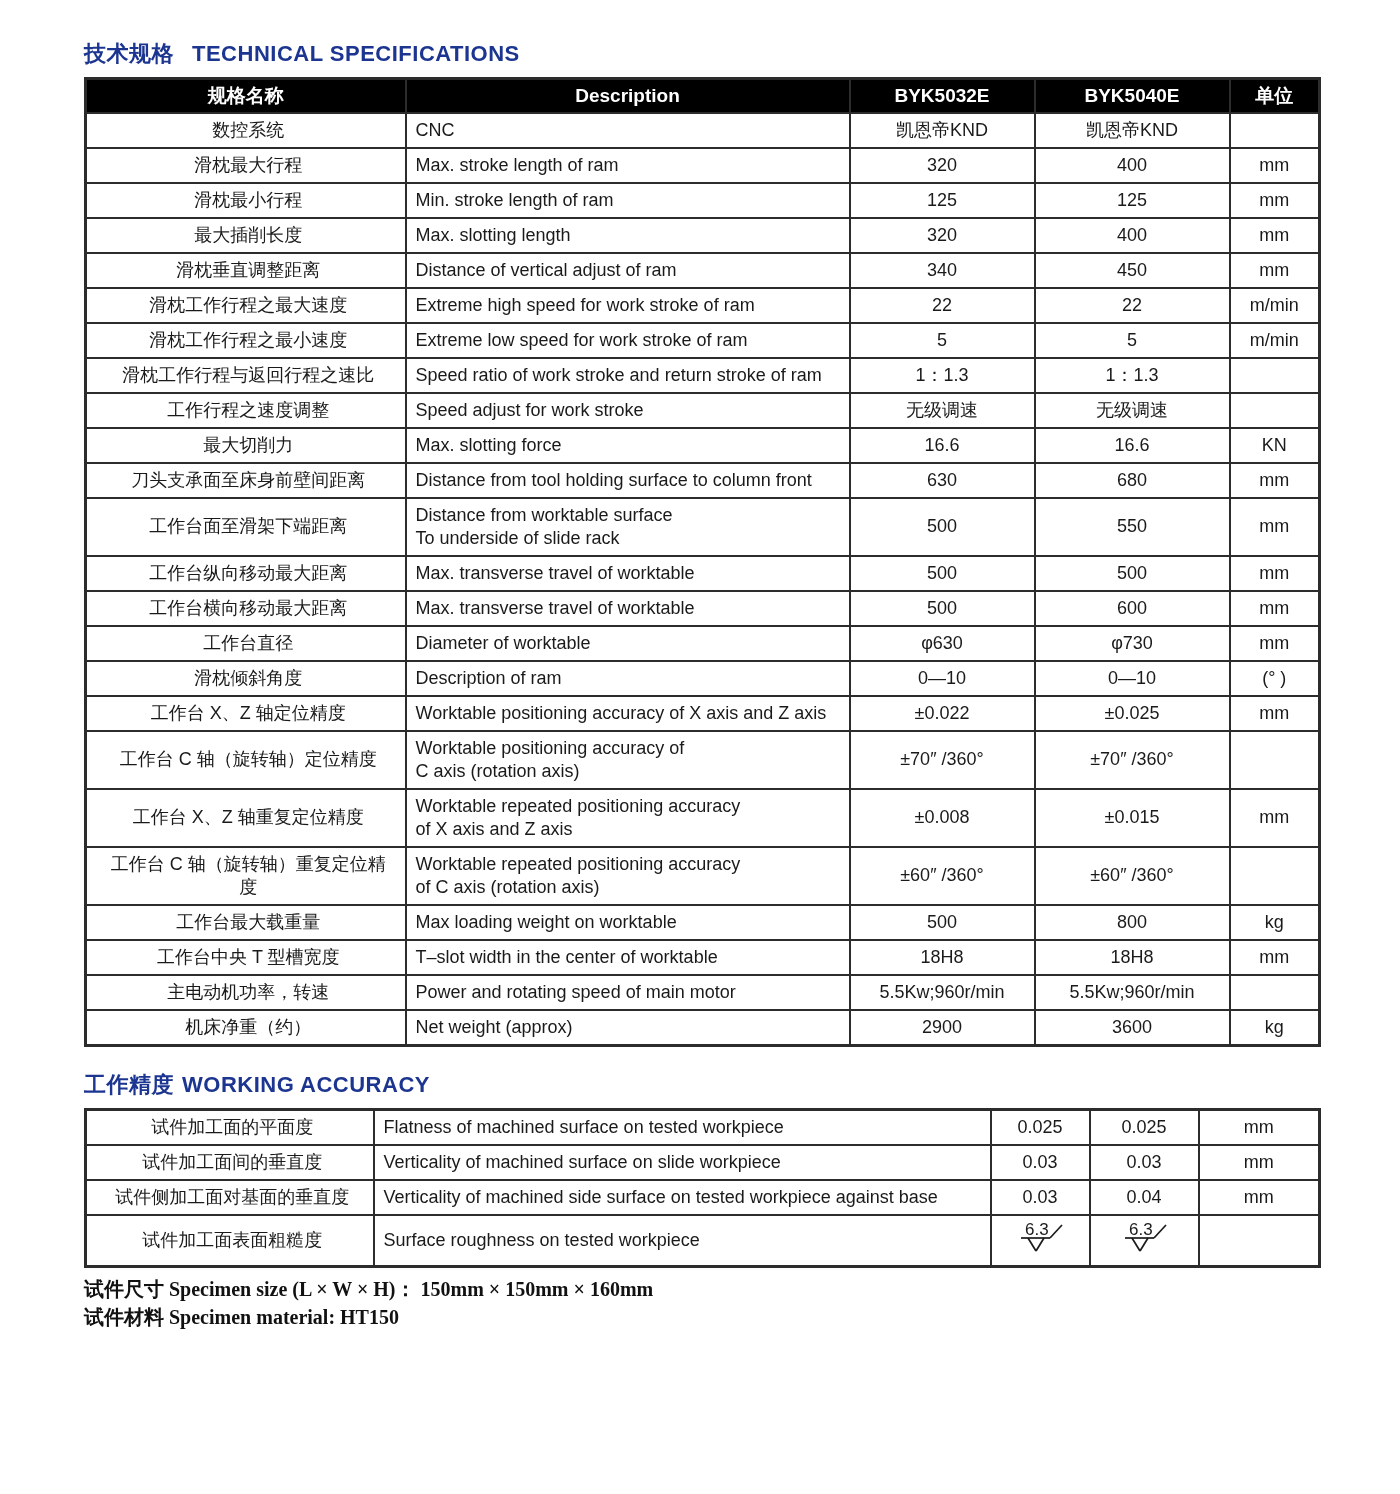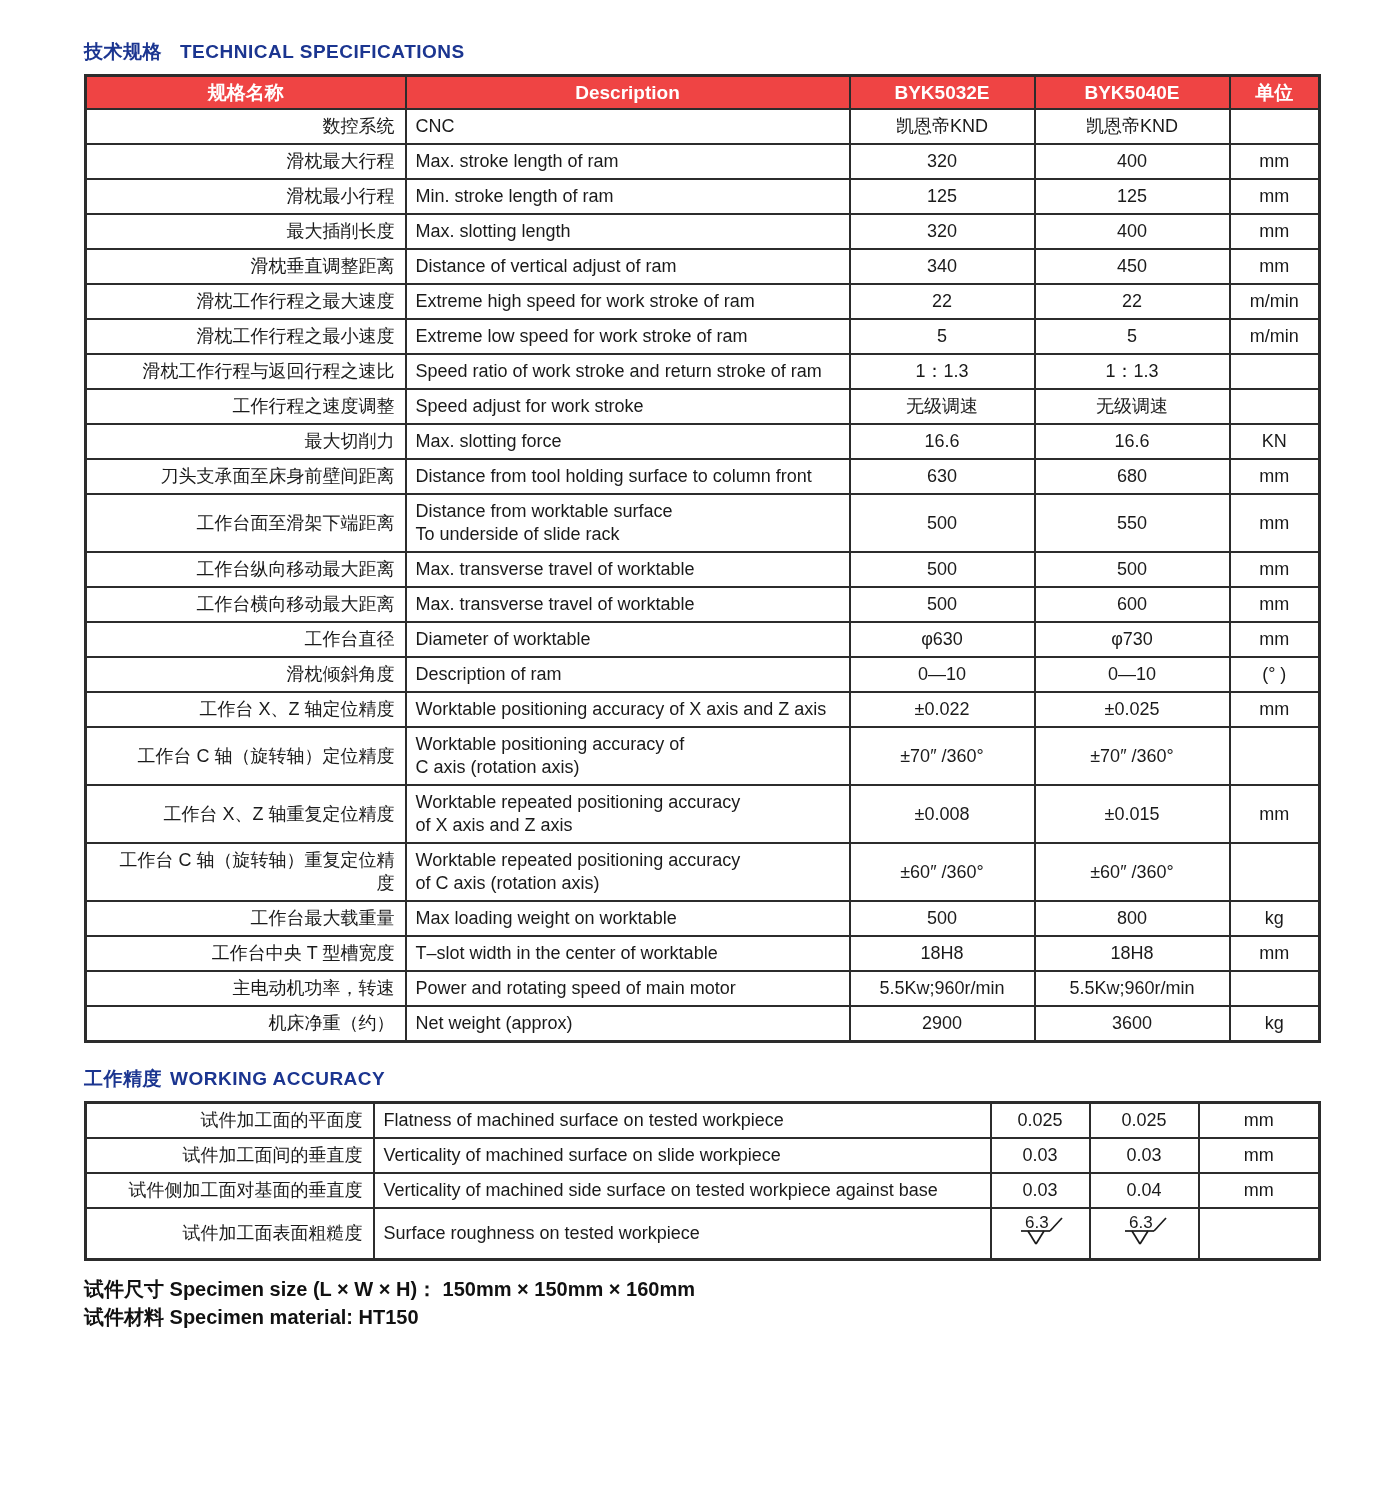--- a/index.html
+++ b/index.html
@@ -8,66 +8,66 @@
     width: 1400px;
     height: 1494px;
     font-family: "Liberation Sans", "DejaVu Sans", sans-serif;
     color: #1a1a1a;
     overflow: hidden;
   }
   .page { padding: 42px 82px 0 84px; }
 
   .section-title {
     color: #1b3590;
-    font-size: 19px;
+    font-size: 22px;
     font-weight: 700;
     letter-spacing: 0.5px;
     line-height: 1.1;
     margin-bottom: 11px;
     white-space: nowrap;
   }
   .section-title .en { margin-left: 18px; }
 
   table {
     border-collapse: collapse;
     width: 1234px;
     table-layout: fixed;
     border: 3px solid #2c2c2c;
   }
   th, td { border: 2px solid #2c2c2c; }
 
   thead th {
-    background: #ef4444;
+    background: #000000;
     color: #ffffff;
     font-size: 19px;
     font-weight: 700;
     height: 34px;
     text-align: center;
     padding: 2px 4px;
   }
 
   td {
     font-size: 18px;
     line-height: 23px;
     padding: 5px 10px;
     height: 34px;
     vertical-align: middle;
   }
-  td.zh { padding-left: 15px; text-align: right; }
+  td.zh { padding-left: 15px; text-align: center; }
   td.en { padding-left: 9px; text-align: left; white-space: pre-line; }
   td.val, td.unit { text-align: center; }
 
   .spec-table { margin-bottom: 0; }
 
   .accuracy-title { margin-top: 26px; }
   .accuracy-table td { height: 33px; }
 
   .rough-wrap { display: inline-block; vertical-align: middle; text-decoration: underline; }
 
-  .footnotes { margin-top: 14px; }
+  .footnotes { margin-top: 7px; font-family: Liberation Serif, serif; }
   .footnote {
     font-size: 20px;
     font-weight: 700;
     color: #111111;
     line-height: 28px;
     white-space: nowrap;
   }
 </style>
 </head>
 <body>

